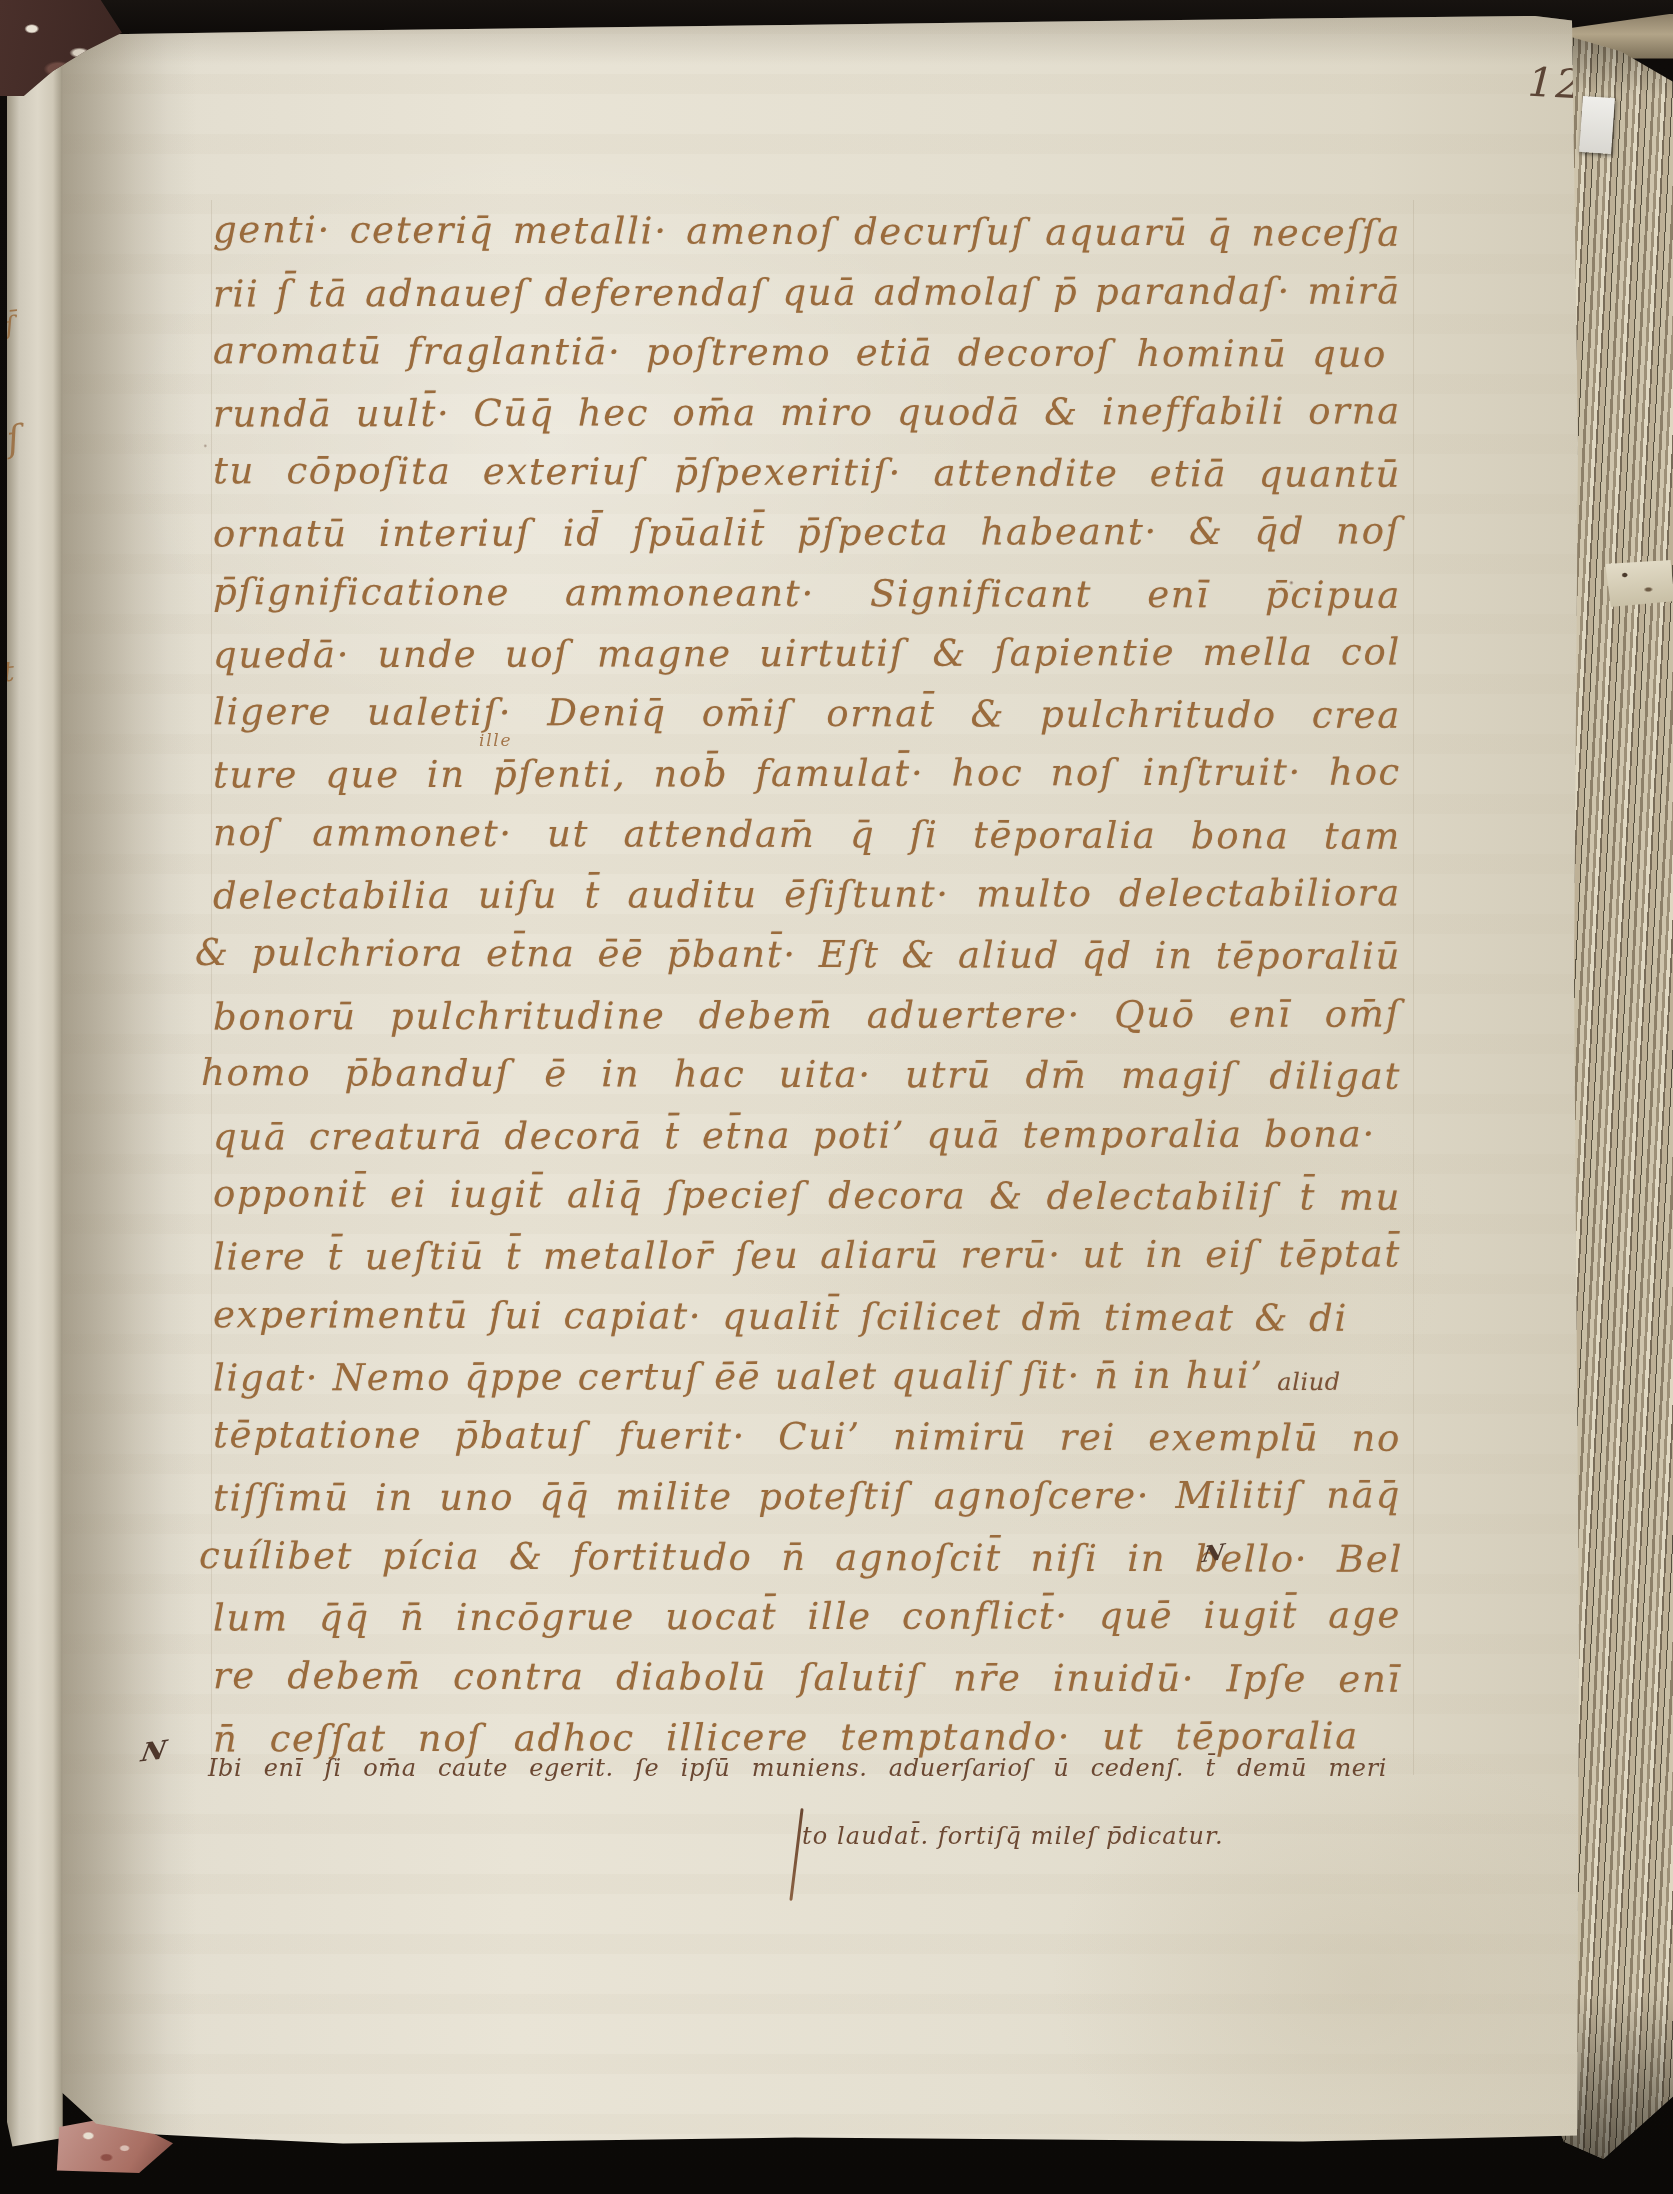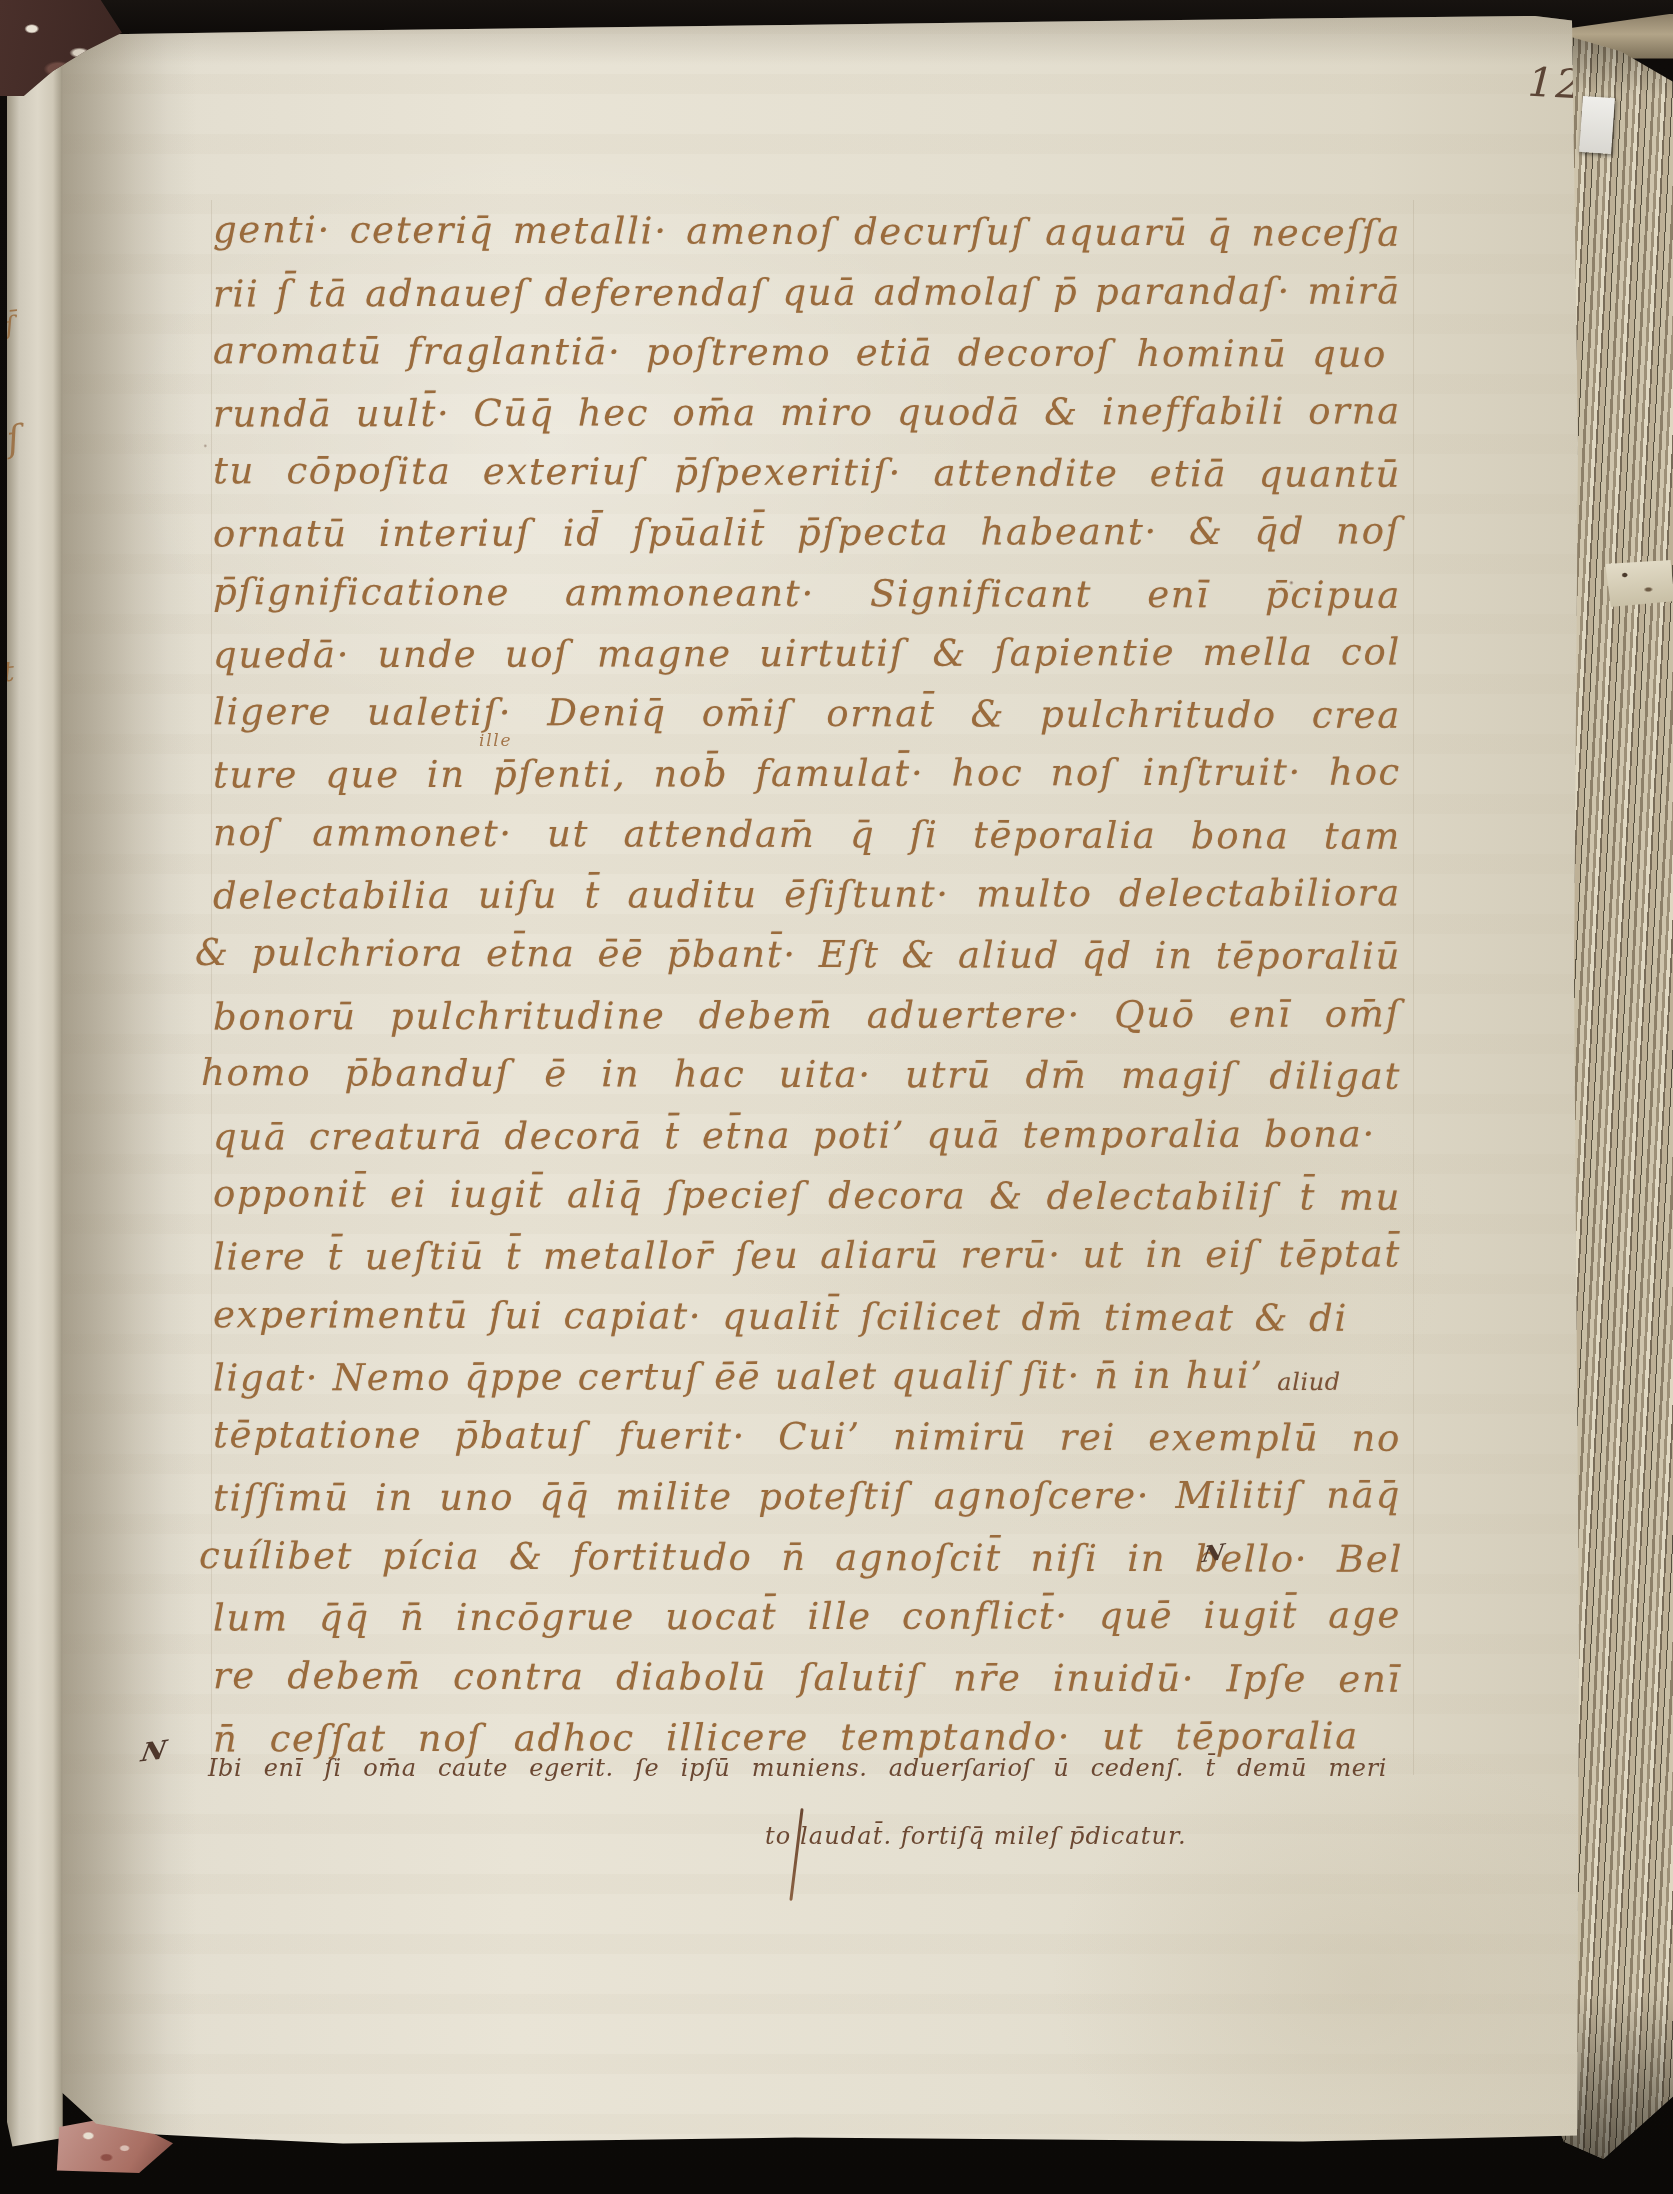--- a/index.html
+++ b/index.html
@@ -144,21 +144,21 @@
     <span class="interlinear" style="left:418px;top:716px;">ille</span>
 
     <span class="ins-mark" style="left:1142px;top:1526px;font-size:22.6px;">N</span>
 
     <span class="ins-mark" style="left:81px;top:1722px;font-size:26px;">N</span>
 
     <div class="addition" style="left:111px;top:1740px;width:1179px;margin-left:36px;">Ibi enī ſi om̄a caute egerit. ſe ipſū muniens. aduerſarioſ ū cedenſ. t̄ demū meri</div>
 
     <div class="flourish"></div>
 
-    <div class="addition2" style="left:704px;top:1808px;">to laudat̄. fortiſq̄ mileſ p̄dicatur.</div>
+    <div class="addition2" style="left:741px;top:1808px;">to laudat̄. fortiſq̄ mileſ p̄dicatur.</div>
   </div>
 
   <div class="marble-corner-top"></div>
   <div class="tab-white"></div>
   <div class="tab-parchment"></div>
 
 </div>
 
 
 </body></html>

